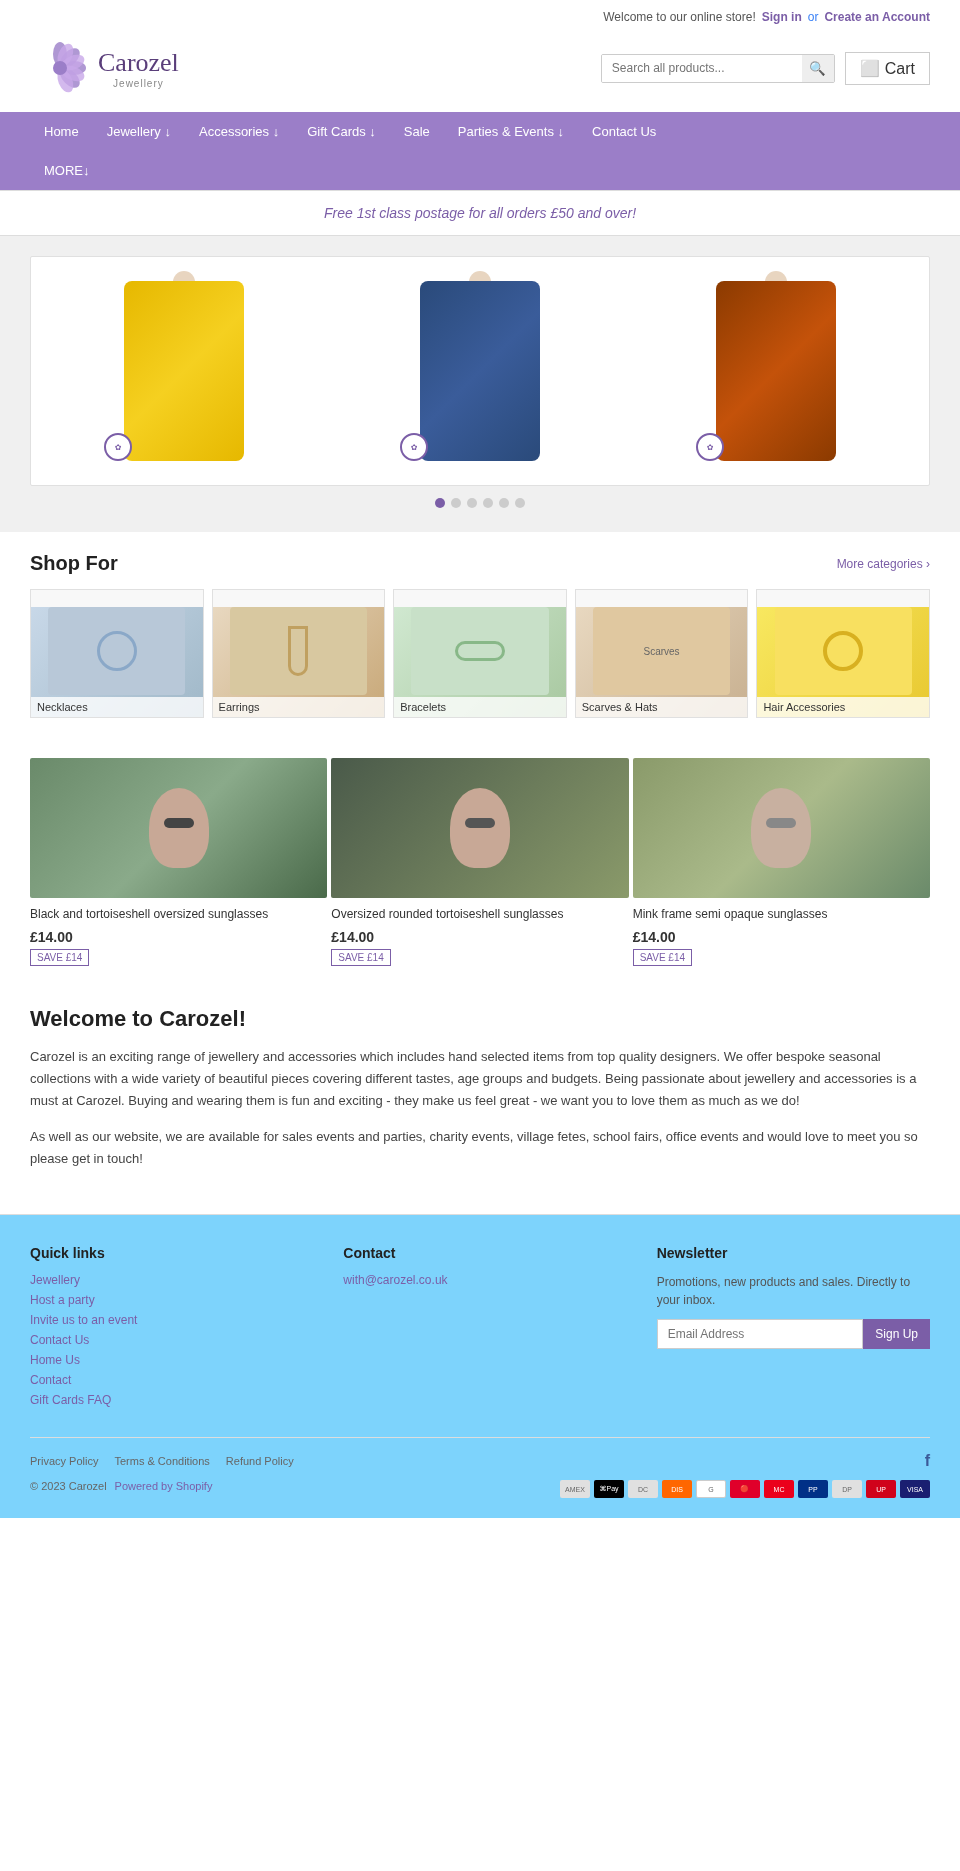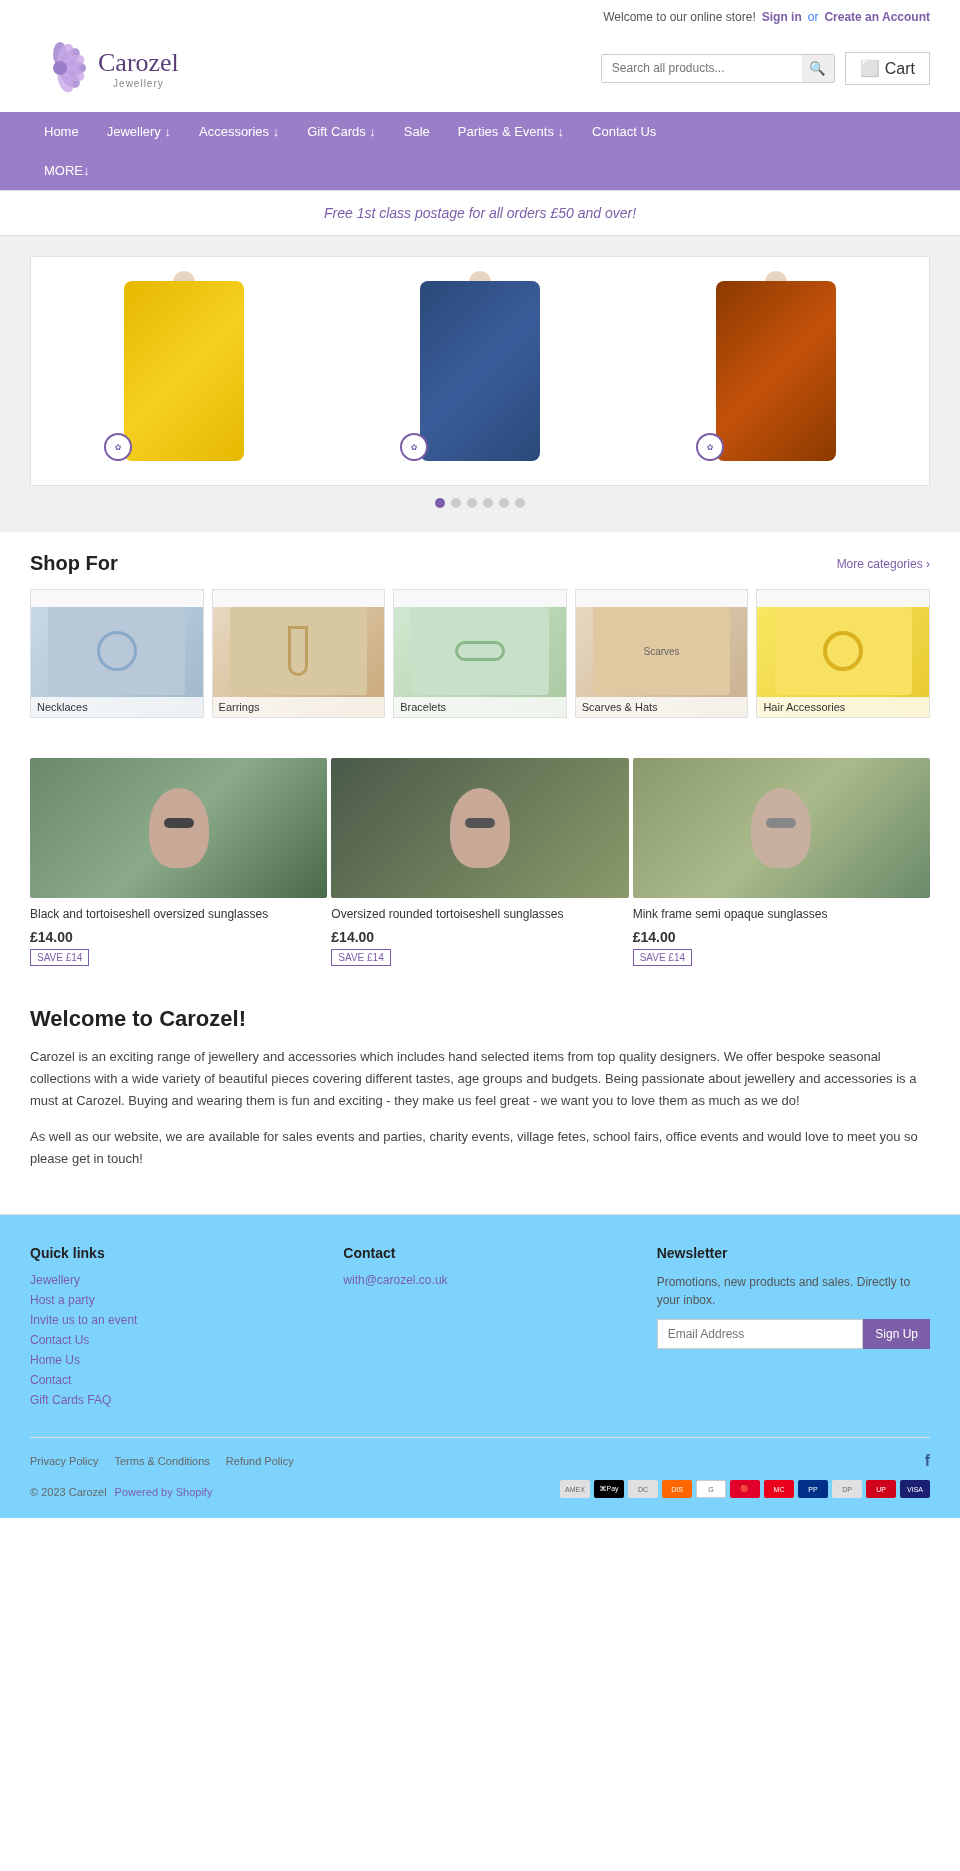--- a/index.html
+++ b/index.html
@@ -88,21 +88,21 @@
     .newsletter-form input { flex: 1; border: 1px solid #ccc; padding: 7px 10px; font-size: 12px; outline: none; color: #999; }
     .newsletter-form button { background: #7b5ea7; color: #fff; border: none; padding: 7px 12px; font-size: 12px; cursor: pointer; }
 
     .footer-bottom { border-top: 1px solid #ddd; padding-top: 14px; display: flex; justify-content: space-between; align-items: center; }
     .footer-links { display: flex; gap: 16px; }
     .footer-links a { font-size: 11px; color: #666; text-decoration: none; }
     .payment-icons { display: flex; gap: 4px; align-items: center; }
     .pay-icon { width: 30px; height: 18px; background: #e0e0e0; border-radius: 2px; display: inline-block; font-size: 7px; color: #666; display: flex; align-items: center; justify-content: center; }
     .fb-icon { color: #3b5998; font-size: 16px; font-weight: bold; }
 
-    .footer-very-bottom { display: flex; justify-content: space-between; align-items: flex-end; padding: 10px 0 0; flex-wrap: wrap; gap: 16px; }
+    .footer-very-bottom { display: flex; justify-content: space-between; align-items: flex-start; padding: 10px 0 0; flex-wrap: wrap; gap: 16px; }
   </style>
 </head>
 <body>
 
 <div class="top-bar">
   <span>Welcome to our online store!</span>
   <a href="#">Sign in</a>
   <span class="or">or</span>
   <a href="#">Create an Account</a>
 </div>

